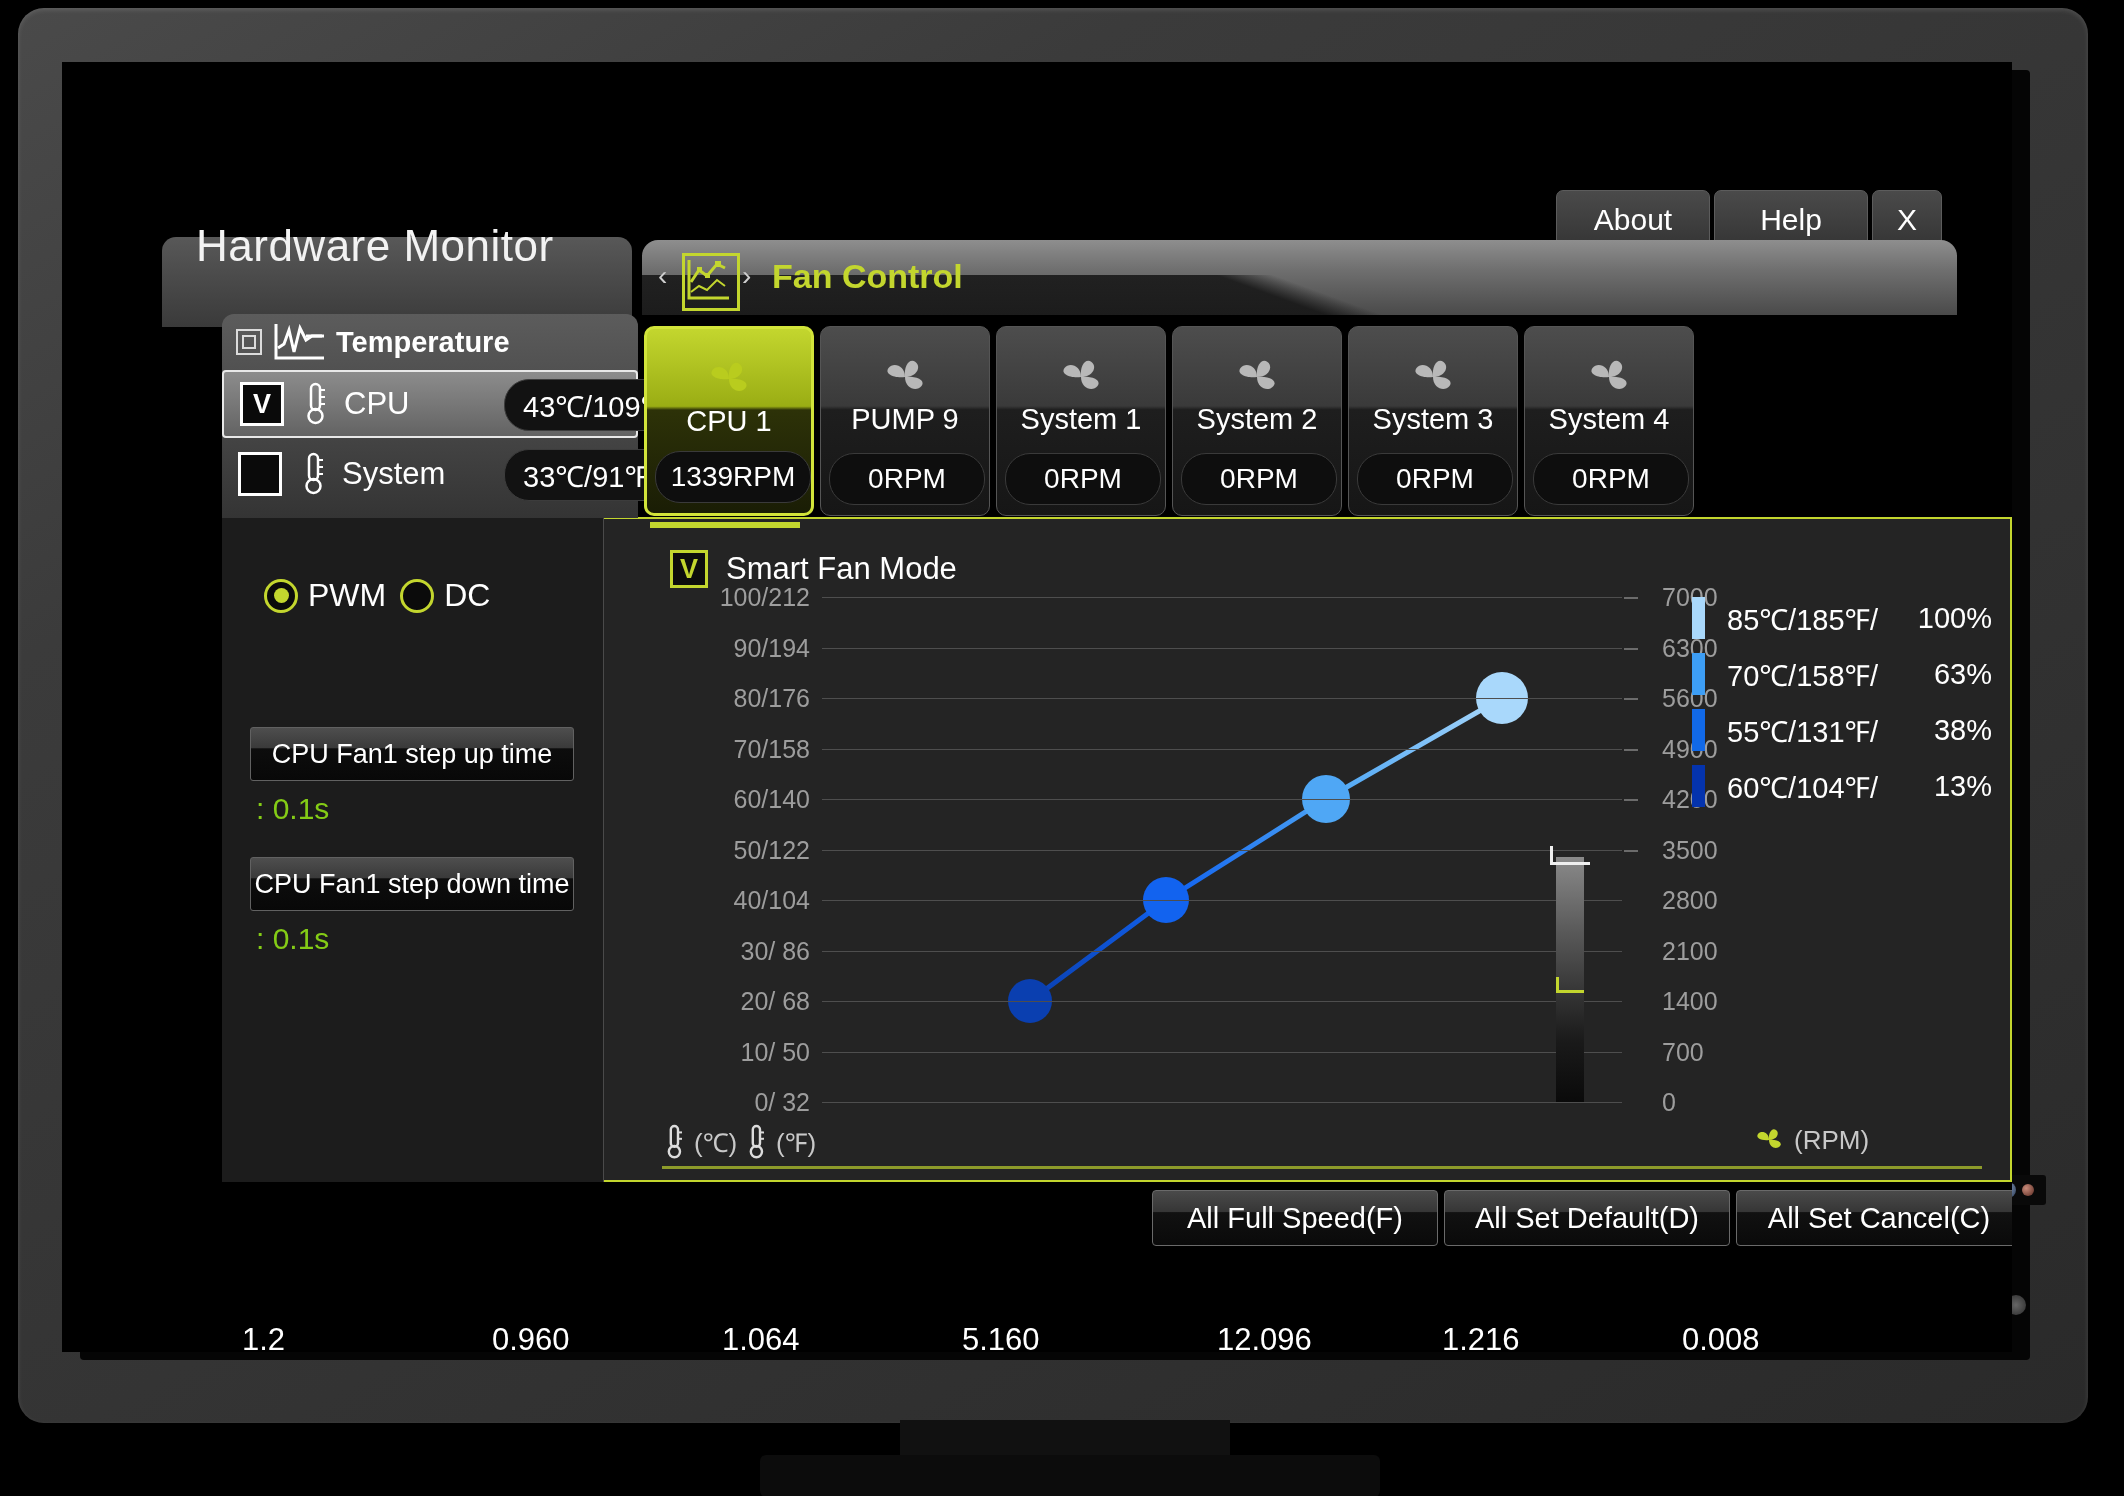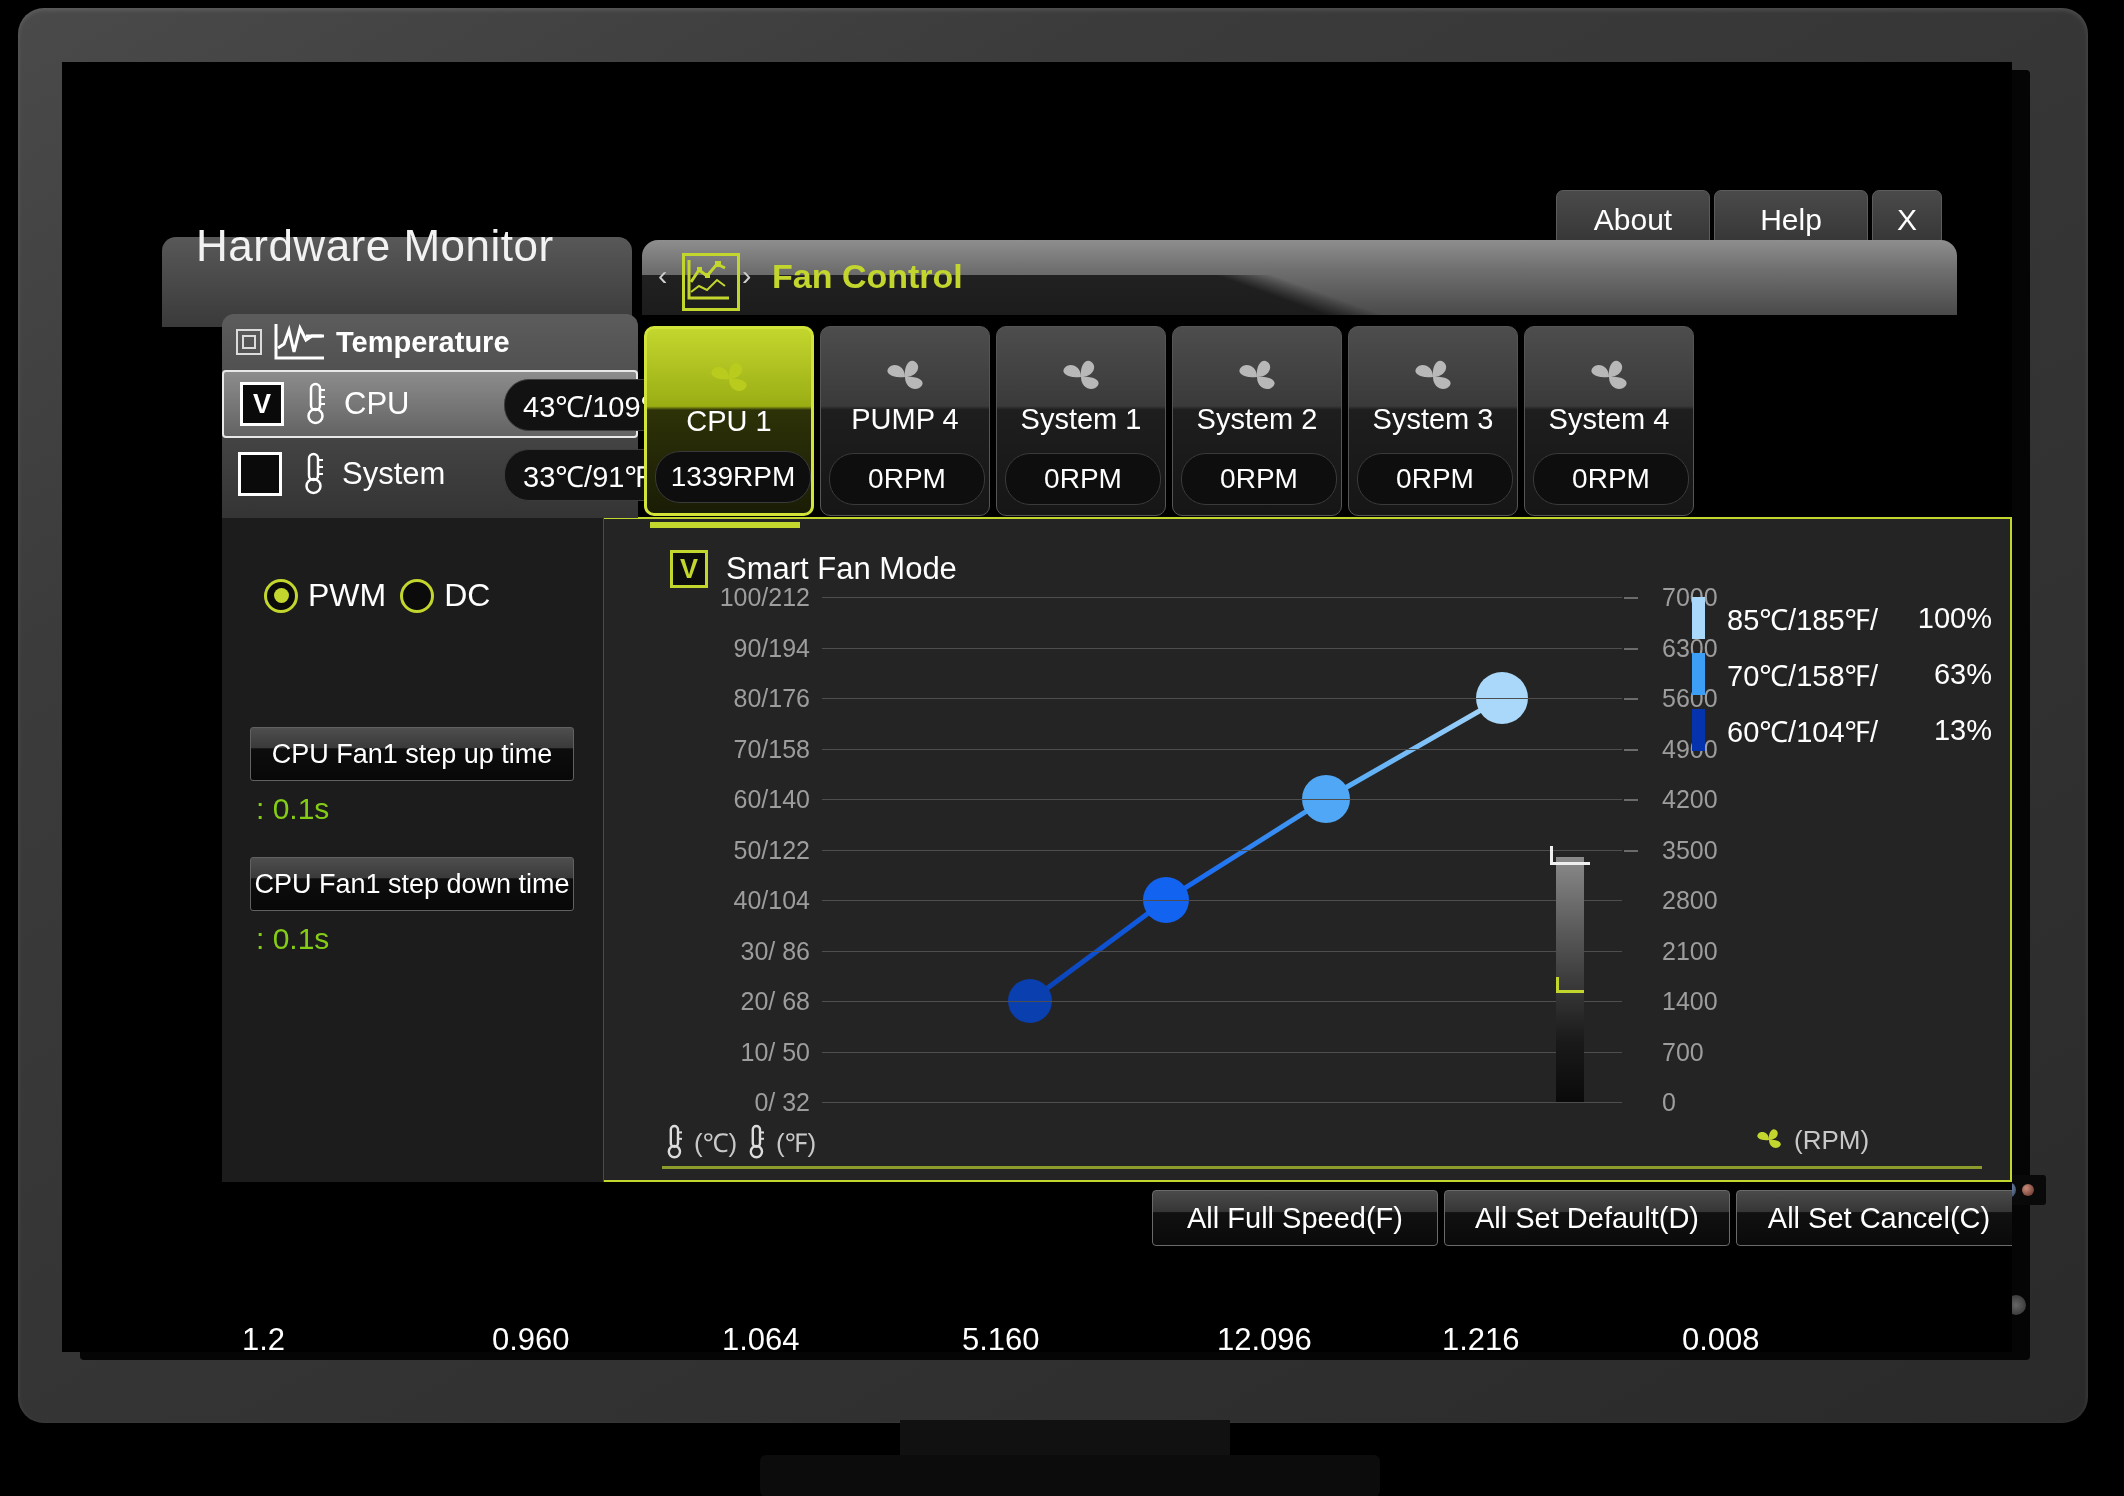--- a/index.html
+++ b/index.html
@@ -247,21 +247,21 @@
           </svg></div>
         <div class="fanName">CPU 1</div>
         <div class="fanRpmBox">1339RPM</div>
       </div>
       <div class="fanTab">
         <div class="fanIcon"><svg width="54" height="48" viewBox="0 0 34 32">
   <path d="M17 16 C17 8, 9 6, 6 10 C3 14, 10 17, 17 16 Z" fill="#b8b8b8"></path>
   <path d="M17 16 C25 16, 28 9, 24 6 C20 3, 16 9, 17 16 Z" fill="#b8b8b8"></path>
   <path d="M17 16 C17 24, 25 26, 28 22 C31 18, 24 15, 17 16 Z" fill="#b8b8b8"></path>
           </svg></div>
-        <div class="fanName">PUMP 4</div>
+        <div class="fanName">PUMP 9</div>
         <div class="fanRpmBox">0RPM</div>
       </div>
       <div class="fanTab">
         <div class="fanIcon"><svg width="54" height="48" viewBox="0 0 34 32">
   <path d="M17 16 C17 8, 9 6, 6 10 C3 14, 10 17, 17 16 Z" fill="#b8b8b8"></path>
   <path d="M17 16 C25 16, 28 9, 24 6 C20 3, 16 9, 17 16 Z" fill="#b8b8b8"></path>
   <path d="M17 16 C17 24, 25 26, 28 22 C31 18, 24 15, 17 16 Z" fill="#b8b8b8"></path>
           </svg></div>
         <div class="fanName">System 1</div>
         <div class="fanRpmBox">0RPM</div>
@@ -417,20 +417,25 @@
         <div class="legSwatch" style="background:#a9d8fb"></div>
         <div class="legTxt">85℃/185℉/</div>
         <div class="legPct">100%</div>
       </div>
       <div class="legRow">
         <div class="legSwatch" style="background:#3d9ef5"></div>
         <div class="legTxt">70℃/158℉/</div>
         <div class="legPct">63%</div>
       </div>
       <div class="legRow">
+        <div class="legSwatch" style="background:#1169e8"></div>
+        <div class="legTxt">55℃/131℉/</div>
+        <div class="legPct">38%</div>
+      </div>
+      <div class="legRow">
         <div class="legSwatch" style="background:#0433ad"></div>
         <div class="legTxt">60℃/104℉/</div>
         <div class="legPct">13%</div>
       </div>
     </div>
 
   <div class="actBtn" id="actFull">All Full Speed(F)</div>
   <div class="actBtn" id="actDefault">All Set Default(D)</div>
   <div class="actBtn" id="actCancel">All Set Cancel(C)</div>
 

